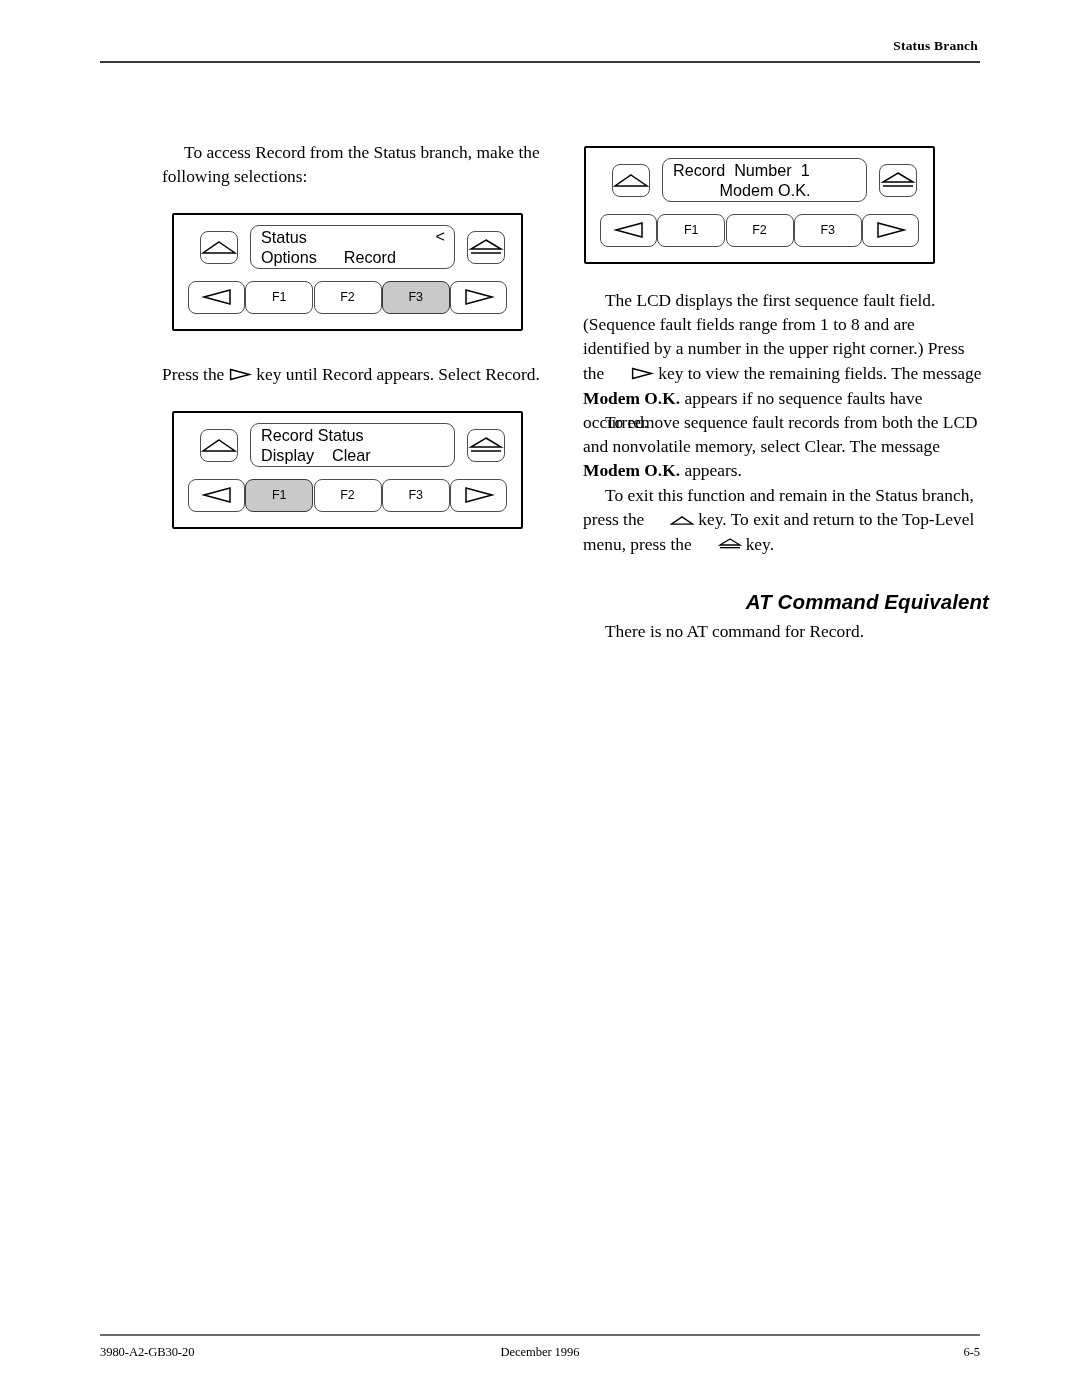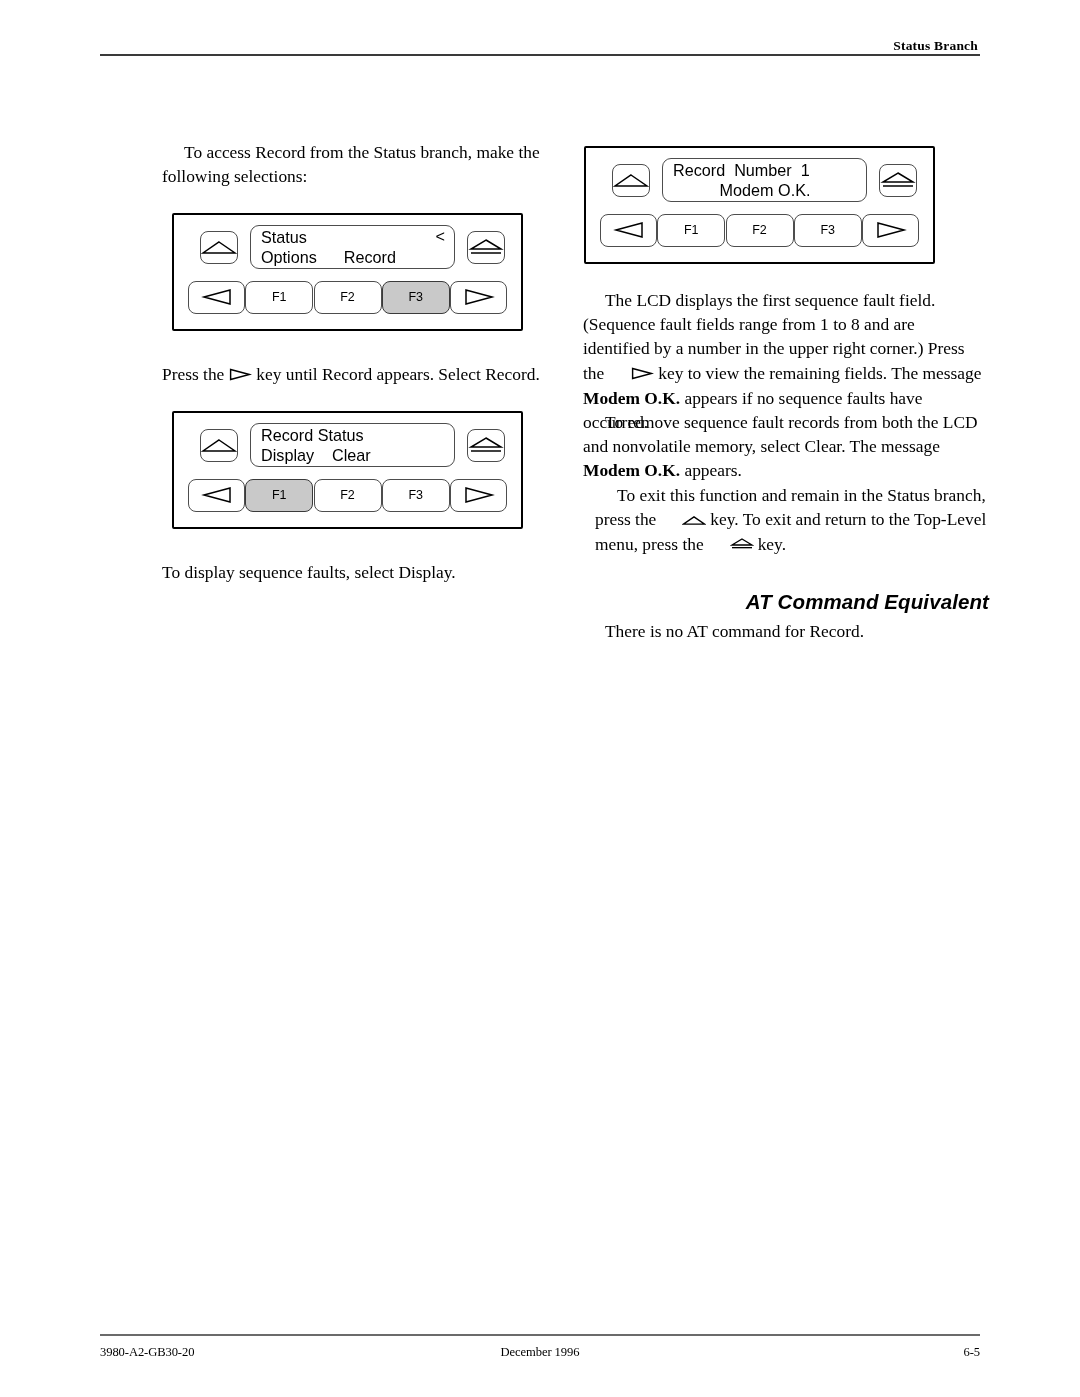--- a/index.html
+++ b/index.html
@@ -23,21 +23,21 @@
     top: 38px;
     width: 880px;
   }
   .page-header .hdr-text {
     text-align: right;
     font-family: "Liberation Serif", serif;
     font-weight: bold;
     font-size: 13.5px;
     letter-spacing: 0.2px;
     padding-right: 2px;
-    padding-bottom: 0;
+    padding-bottom: 7px;
   }
   .page-header .hdr-rule {
     border-bottom: 2.4px solid #3a3a3a;
     width: 100%;
   }
 
   
   .page-footer {
     position: absolute;
     left: 100px;
@@ -287,21 +287,20 @@
           <svg class="gl" width="32" height="18" viewBox="0 0 32 18">
             <polygon points="29,9 3,2 3,16" fill="none" stroke="#000" stroke-width="1.5"></polygon>
           </svg>
         </div>
         <div class="sp-r"></div>
       </div>
 
     </div>
   </div>
 
-  <p class="body" style="position:absolute; left:0; top:420px; width:400px; text-indent:0;">To display sequence faults, select Display.</p>
 
 </div>
 
 <div class="col col-right">
 
   <div class="dg3">
     <div class="keypad">
 
       <div class="kp-row kp-row-top">
         <div class="sp-l"></div>
@@ -356,21 +355,21 @@
     <span class="nb">Modem O.K.</span>
     <span>appears if no sequence faults have occurred.</span>
   </p>
 
   <p class="body" style="position:absolute; left:0; top:270px; width:400px;">
     <span>To remove sequence fault records from both the LCD and nonvolatile memory, select Clear. The message</span>
     <span class="nb">Modem O.K.</span>
     <span>appears.</span>
   </p>
 
-  <p class="body" style="position:absolute; left:0; top:343px; width:400px;margin-left:12px;">
+  <p class="body" style="position:absolute; left:0; top:343px; width:400px;">
     <span>To exit this function and remain in the Status branch, press the</span><span class="inline-gl"><svg width="24" height="11" viewBox="0 0 36 15">
           <polygon points="18,2 34,13 2,13" fill="none" stroke="#000" stroke-width="2"></polygon>
         </svg></span><span>key. To exit and return to the Top-Level menu, press the</span><span class="inline-gl"><svg width="24" height="14" viewBox="0 0 36 19">
           <polygon points="18,2 33,11 3,11" fill="none" stroke="#000" stroke-width="2"></polygon>
           <line x1="3" y1="15" x2="33" y2="15" stroke="#000" stroke-width="2"></line>
         </svg></span><span>key.</span>
   </p>
 
   <h2 class="sub" style="position:absolute; left:0; top:444px; width:400px;">AT Command Equivalent</h2>
 

